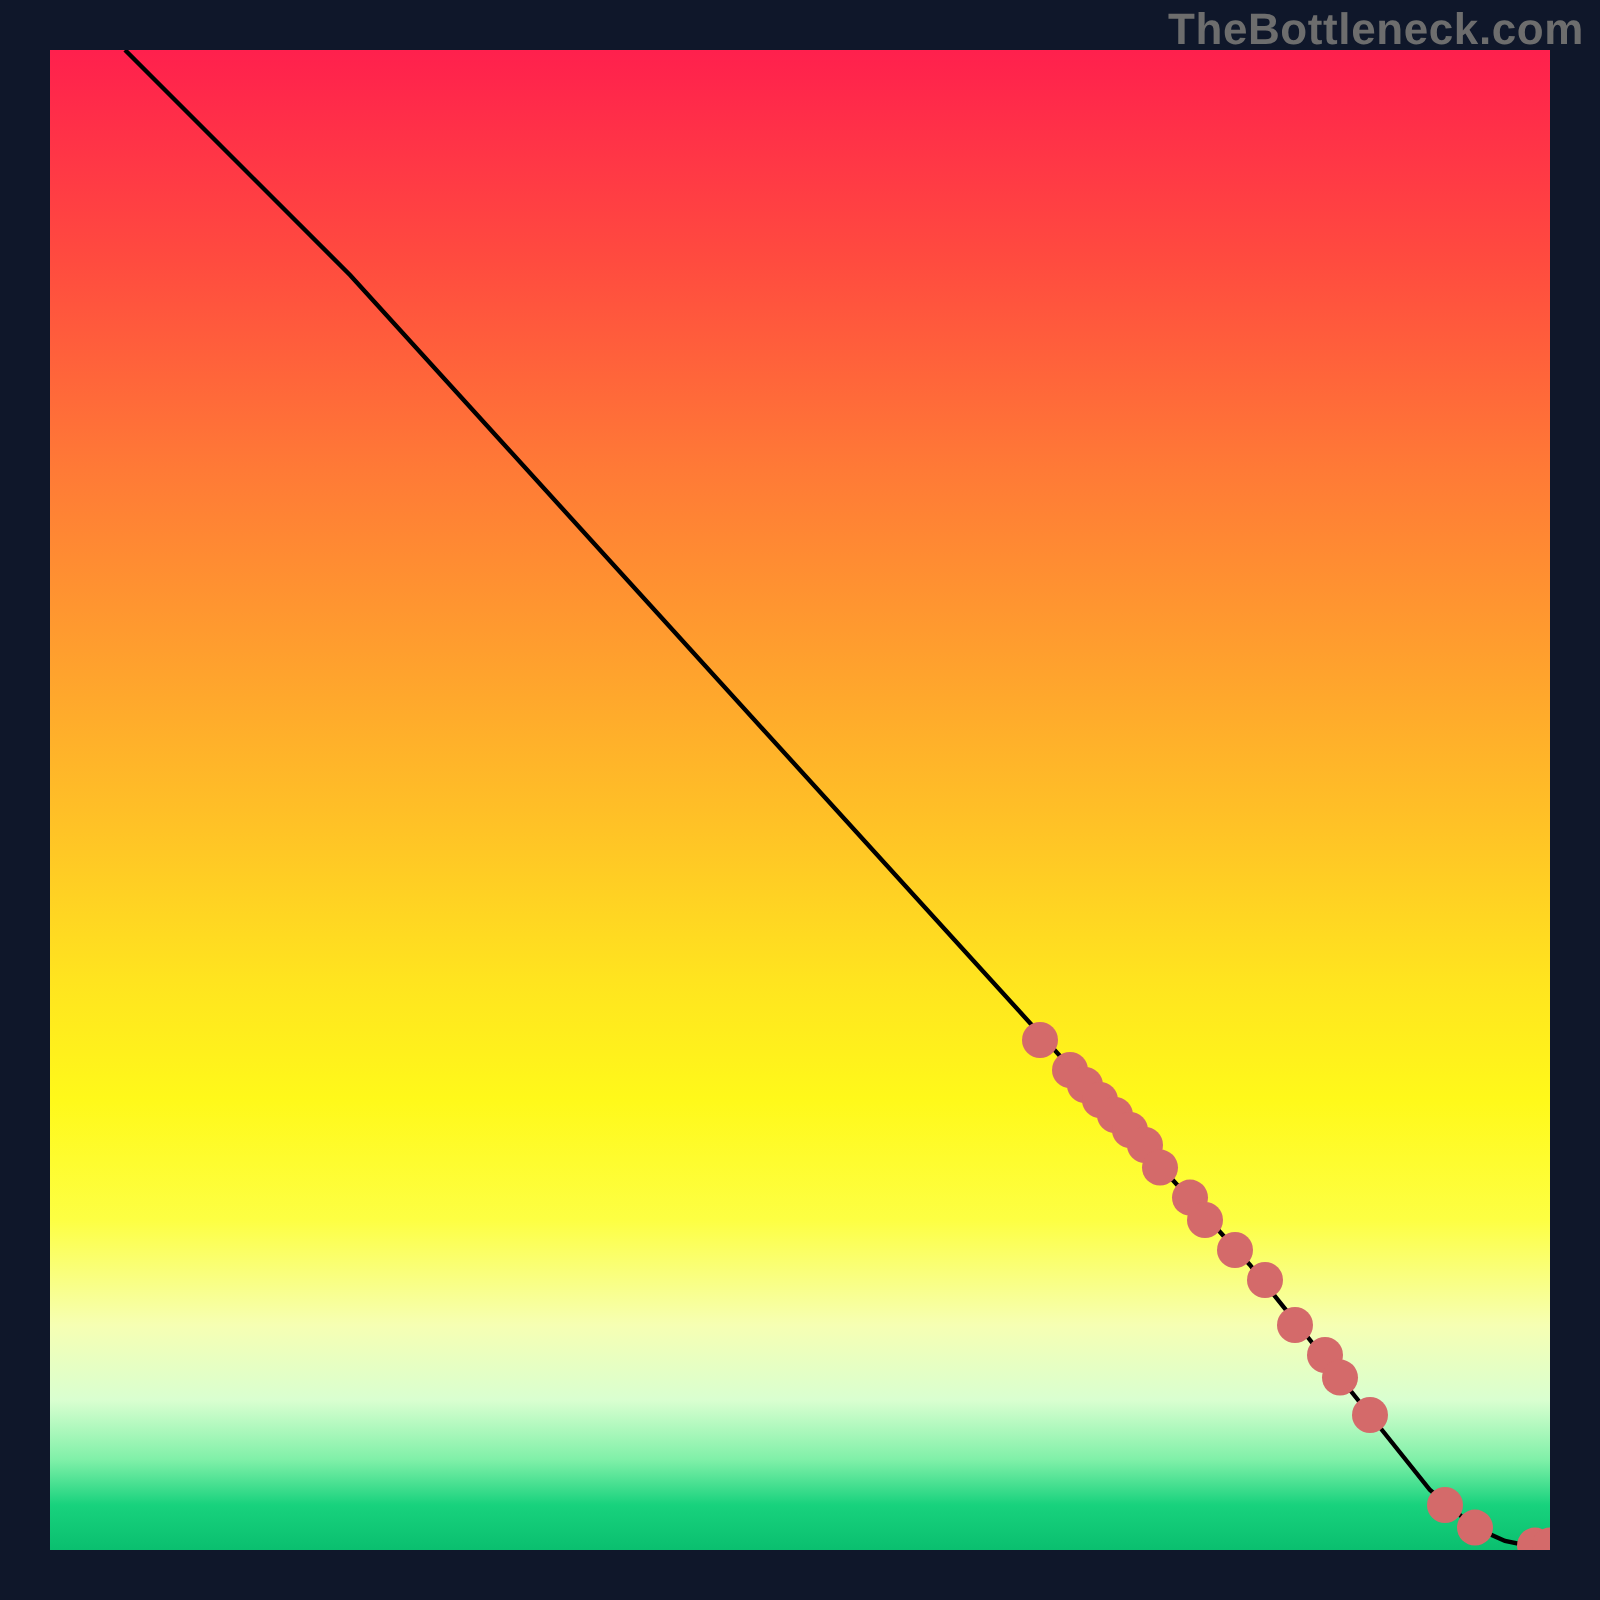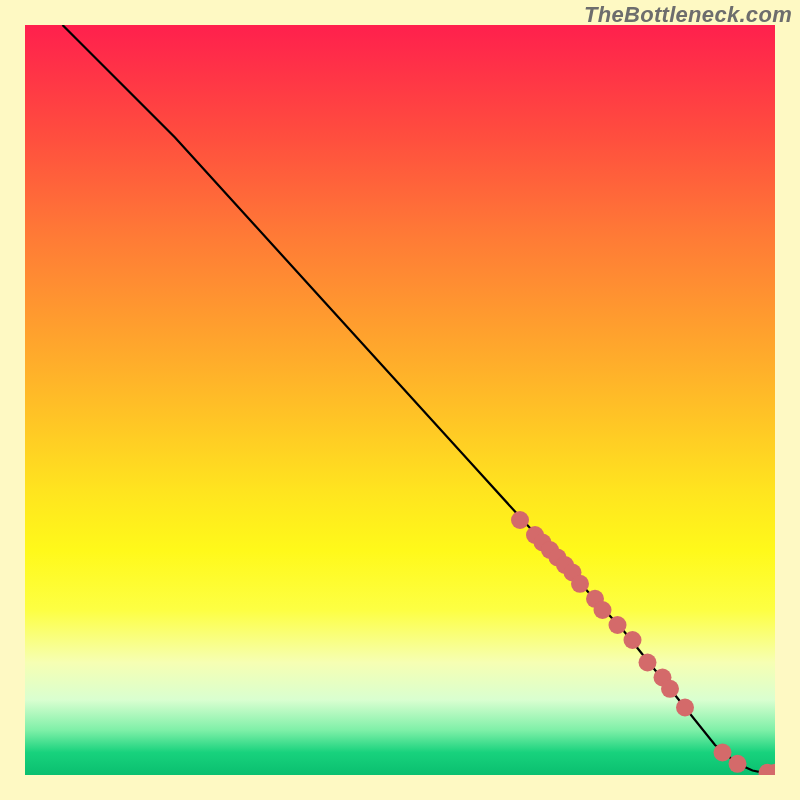--- a/index.html
+++ b/index.html
@@ -8,22 +8,21 @@
     width: 800px;
     height: 800px;
     background: #000;
     overflow: hidden;
     font-family: Arial, Helvetica, sans-serif;
   }
   .frame {
     position: relative;
     width: 800px;
     height: 800px;
-    background: #fef9c3;
-    font-style: italic;
+    background: #0f172a;
   }
   .plot-area {
     position: absolute;
     left: 25px;
     top: 25px;
     width: 750px;
     height: 750px;
     background: linear-gradient(
       to bottom,
       #ff204d 0%,

